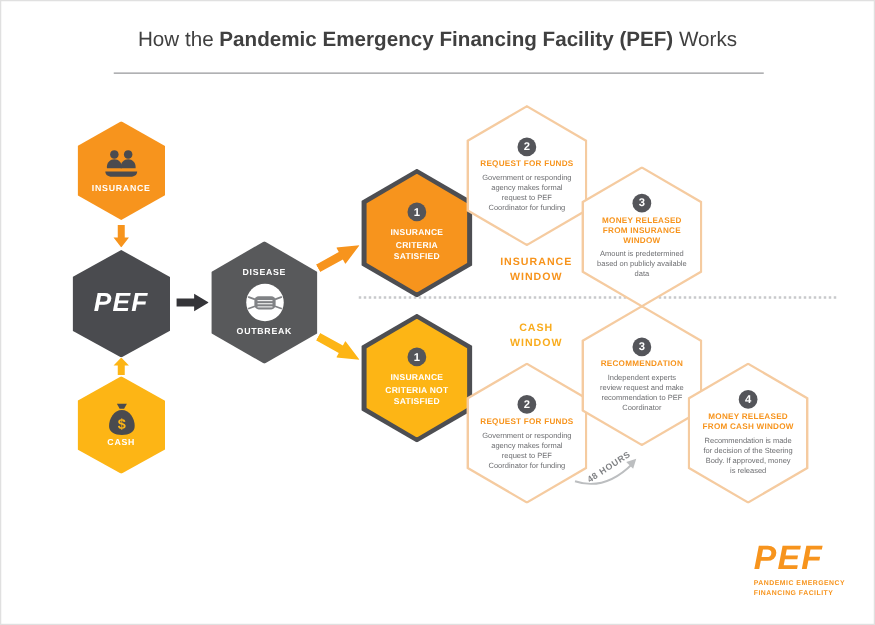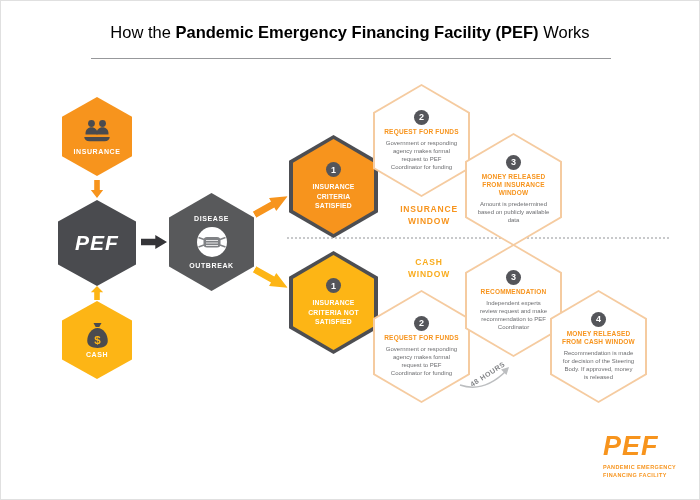--- a/index.html
+++ b/index.html
@@ -16,21 +16,21 @@
   .step-body{color:#6D6E71;font-size:6px;width:72px;line-height:1.35;}
   .hexlabel{color:#fff;font-weight:bold;font-size:7px;letter-spacing:.6px;}
   .criteria-text{color:#fff;font-weight:bold;font-size:6.8px;width:64px;line-height:1.4;letter-spacing:.2px;margin-top:2px;}
   .window-label{font-size:8.5px;font-weight:bold;letter-spacing:.8px;text-align:center;line-height:1.4;}
 </style>
 </head>
 <body>
 
 <div class="canvas">
 
-  <div class="abs" style="left:0;top:22px;width:100%;text-align:center;font-size:16.5px;color:#000000;">
+  <div class="abs" style="left:0;top:22px;width:100%;text-align:center;font-size:16.5px;color:#404040;">
     <span>How the </span><b>Pandemic Emergency Financing Facility (PEF)</b><span> Works</span>
   </div>
   <div class="abs" style="left:90px;top:57px;width:520px;border-top:1px solid #97989B;"></div>
 
   <div class="abs" style="left:286px;top:236px;width:382px;border-top:2px dotted #C8C9CB;"></div>
 
   <div class="abs hexclip" style="left:61px;top:96px;width:70px;height:79px;background:#F7941D;">
     <div class="hex-content">
       <svg width="34" height="26" viewBox="0 0 40 30">
         <g fill="#4A4B4F">

